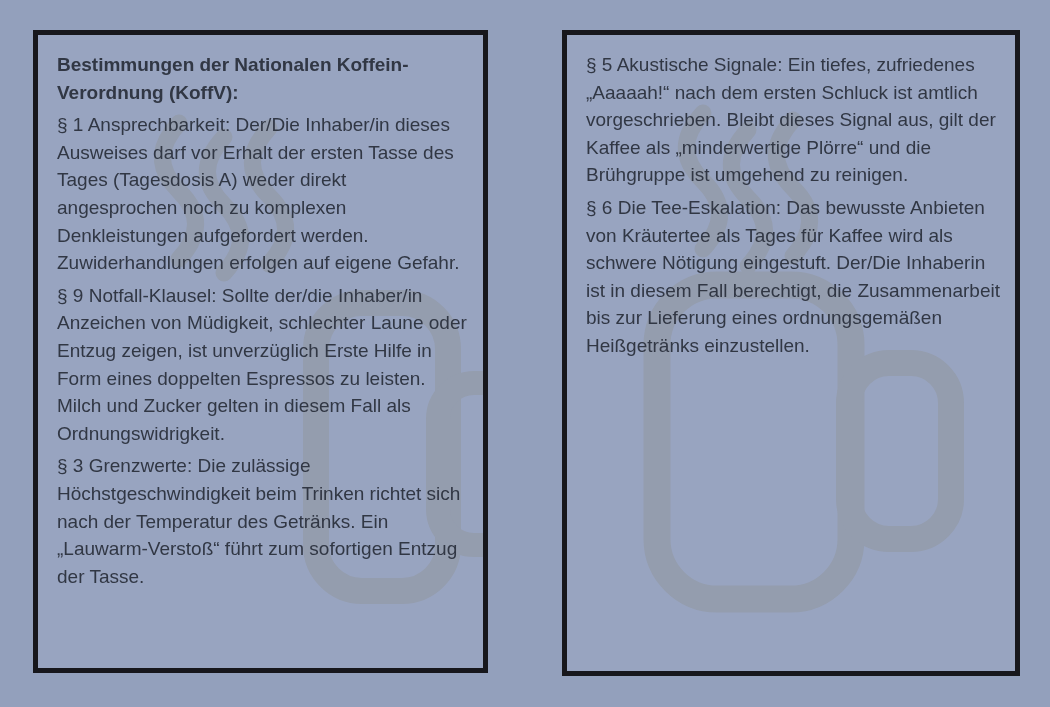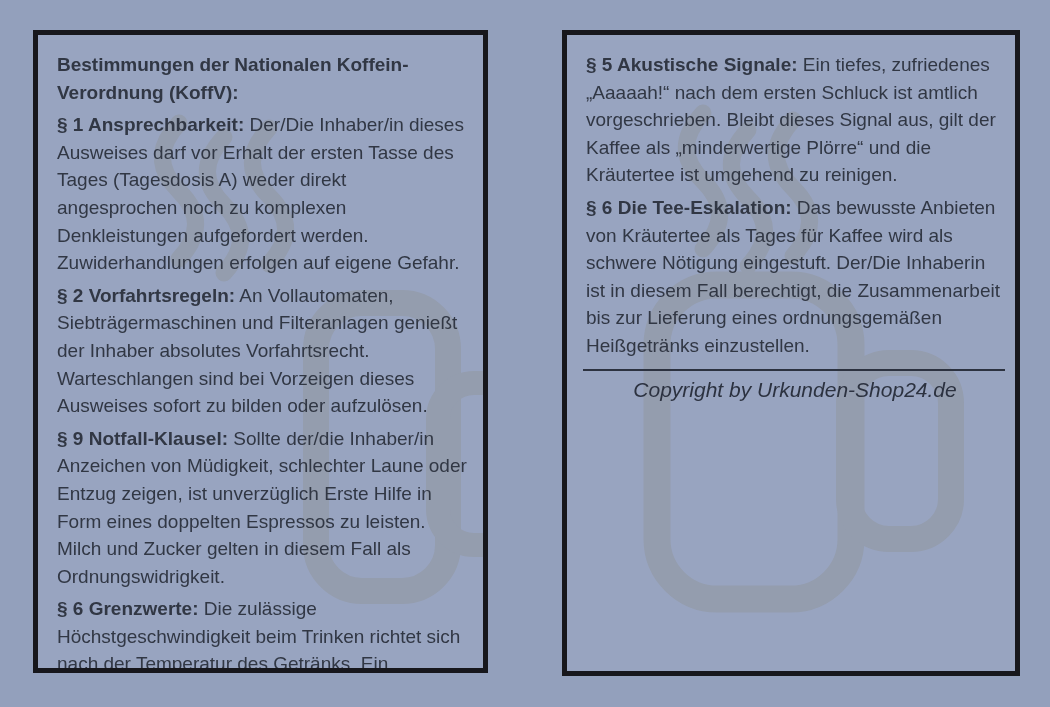--- a/index.html
+++ b/index.html
@@ -37,21 +37,21 @@
   .content {
     position: relative;
     z-index: 2;
     padding: 11px 6px 0 14px;
     font-size: 19px;
     line-height: 27.6px;
     color: #313744;
   }
   .content p { margin: 5px; }
   .title { font-weight: bold; }
-  .para-label { font-weight: bold; }
+  .para-label { font-weight: normal; }
 
   .copyright-block { margin-top: 5px; }
   .copyright-rule {
     border: none;
     border-top: 2px solid #2c3240;
     margin: 9px 4px 3px 2px;
   }
   .copyright-text {
     text-align: center;
     font-style: italic;
@@ -71,42 +71,37 @@
     </g>
     <g>
       <rect x="278" y="268" width="132" height="288" rx="46" stroke-width="26"></rect>
       <rect x="400" y="348" width="96" height="162" rx="36" stroke-width="24"></rect>
     </g>
   </svg>
   <div class="content">
     <p class="title">Bestimmungen der Nationalen Koffein-Verordnung (KoffV):</p>
     <div>
         <p><span class="para-label">§ 1 Ansprechbarkeit:</span><span> Der/Die Inhaber/in dieses Ausweises darf vor Erhalt der ersten Tasse des Tages (Tagesdosis A) weder direkt angesprochen noch zu komplexen Denkleistungen aufgefordert werden. Zuwiderhandlungen erfolgen auf eigene Gefahr.</span></p>
-        <p><span class="para-label">§ 2 Vorfahrtsregeln:</span><span> An Vollautomaten, Siebträgermaschinen und Filteranlagen genießt der Inhaber absolutes Vorfahrtsrecht. Warteschlangen sind bei Vorzeigen dieses Ausweises sofort zu bilden oder aufzulösen.</span></p>
         <p><span class="para-label">§ 9 Notfall-Klausel:</span><span> Sollte der/die Inhaber/in Anzeichen von Müdigkeit, schlechter Laune oder Entzug zeigen, ist unverzüglich Erste Hilfe in Form eines doppelten Espressos zu leisten. Milch und Zucker gelten in diesem Fall als Ordnungswidrigkeit.</span></p>
-        <p><span class="para-label">§ 6 Grenzwerte:</span><span> Die zulässige Höchstgeschwindigkeit beim Trinken richtet sich nach der Temperatur des Getränks. Ein „Lauwarm-Verstoß“ führt zum sofortigen Entzug der Tasse.</span></p>
+        <p><span class="para-label">§ 3 Grenzwerte:</span><span> Die zulässige Höchstgeschwindigkeit beim Trinken richtet sich nach der Temperatur des Getränks. Ein „Lauwarm-Verstoß“ führt zum sofortigen Entzug der Tasse.</span></p>
       </div>
   </div>
 </section>
 
 <section class="panel panel-right">
   <svg class="watermark" width="448" height="636" viewBox="0 0 448 636">
     <g>
       <path d="M136 78 C 114 102, 114 124, 136 146 C 158 168, 158 190, 136 214" stroke-width="17"></path>
       <path d="M181 95 C 159 119, 159 141, 181 163 C 203 185, 203 207, 181 231" stroke-width="17"></path>
       <path d="M226 85 C 204 109, 204 131, 226 153 C 248 175, 248 197, 226 221" stroke-width="17"></path>
     </g>
     <g>
       <rect x="90" y="250" width="194" height="314" rx="60" stroke-width="27"></rect>
       <rect x="282" y="328" width="102" height="176" rx="40" stroke-width="26"></rect>
     </g>
   </svg>
   <div class="content">
     <div>
-        <p><span class="para-label">§ 5 Akustische Signale:</span><span> Ein tiefes, zufriedenes „Aaaaah!“ nach dem ersten Schluck ist amtlich vorgeschrieben. Bleibt dieses Signal aus, gilt der Kaffee als „minderwertige Plörre“ und die Kräutertee ist umgehend zu reinigen.</span></p>
+        <p><span class="para-label">§ 5 Akustische Signale:</span><span> Ein tiefes, zufriedenes „Aaaaah!“ nach dem ersten Schluck ist amtlich vorgeschrieben. Bleibt dieses Signal aus, gilt der Kaffee als „minderwertige Plörre“ und die Brühgruppe ist umgehend zu reinigen.</span></p>
         <p><span class="para-label">§ 6 Die Tee-Eskalation:</span><span> Das bewusste Anbieten von Kräutertee als Tages für Kaffee wird als schwere Nötigung eingestuft. Der/Die Inhaberin ist in diesem Fall berechtigt, die Zusammenarbeit bis zur Lieferung eines ordnungsgemäßen Heißgetränks einzustellen.</span></p>
       </div>
-    <div class="copyright-block">
-      <hr class="copyright-rule">
-      <p class="copyright-text">Copyright by Urkunden-Shop24.de</p>
-    </div>
   </div>
 </section>
 
 </body></html>

